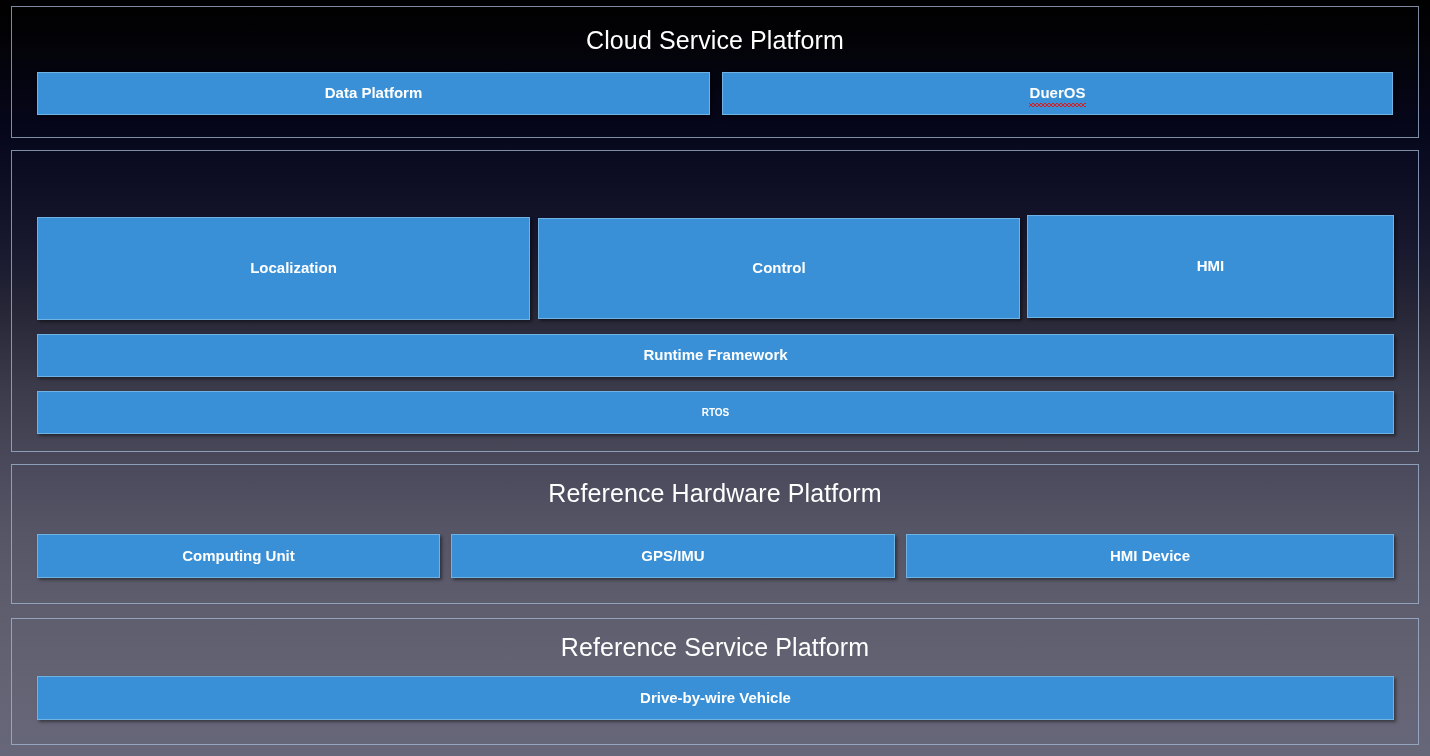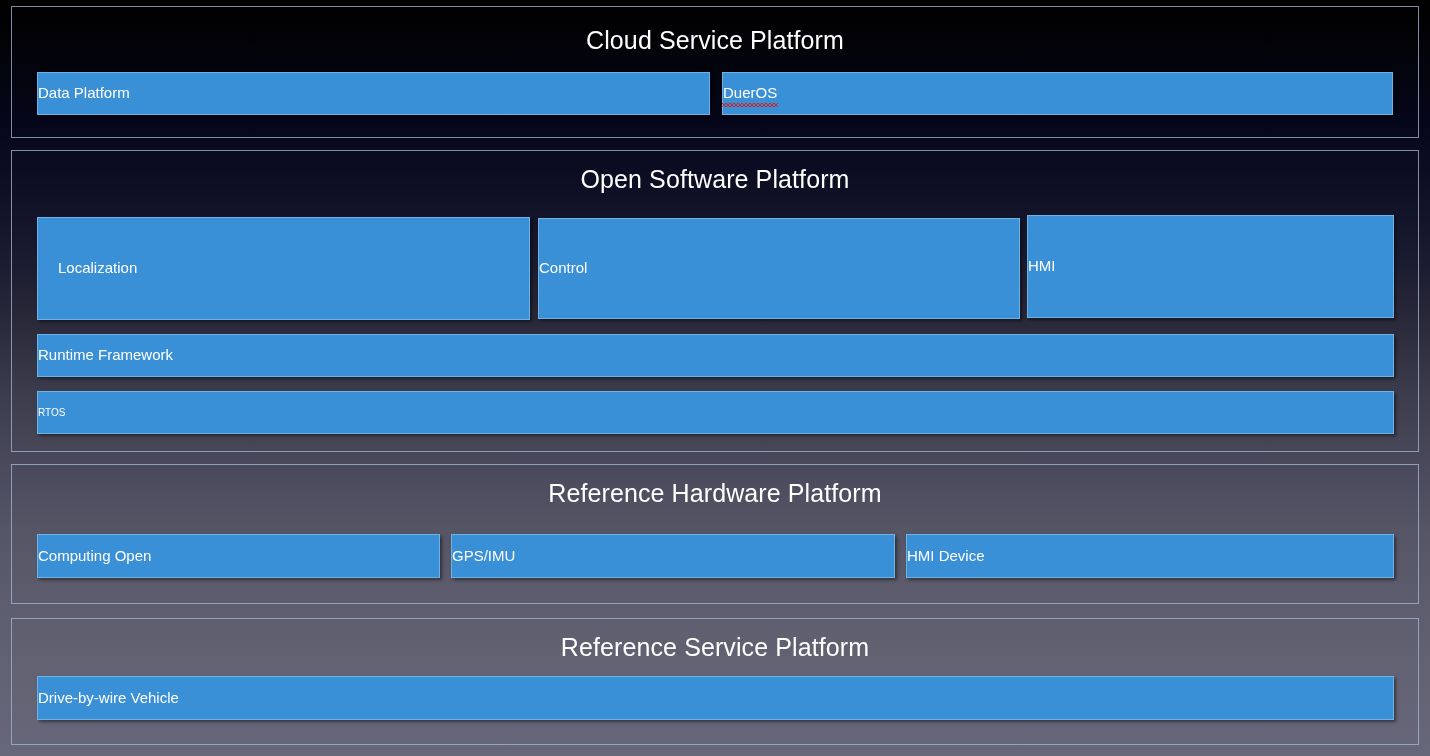--- a/index.html
+++ b/index.html
@@ -55,23 +55,23 @@
   }
 
   
   .bbox {
     position: absolute;
     box-sizing: border-box;
     background: #3a90d6;
     border: 1px solid #6fb3e4;
     display: flex;
     align-items: center;
-    justify-content: flex-start;
+    justify-content: center;
     color: #ffffff;
-    font-weight: normal;
+    font-weight: bold;
     box-shadow: 2px 2px 3px rgba(0, 0, 0, 0.45);
   }
   .bbox .lbl {
     display: inline-block;
     line-height: 1.1;
   }
 
   
   .spell {
     position: relative;
@@ -129,21 +129,20 @@
     <div class="bbox" id="box-data-platform">
       <span class="lbl">Data Platform</span>
     </div>
 
     <div class="bbox" id="box-dueros">
       <span class="lbl spell">DuerOS</span>
     </div>
   </div>
 
   <div class="panel" id="panel-software">
-    <div class="panel-title">Open Software Platform</div>
 
     <div class="bbox" id="box-localization">
       <span class="lbl">Localization</span>
     </div>
 
     <div class="bbox" id="box-control">
       <span class="lbl">Control</span>
     </div>
 
     <div class="bbox" id="box-hmi">
@@ -156,21 +155,21 @@
 
     <div class="bbox" id="box-rtos">
       <span class="lbl">RTOS</span>
     </div>
   </div>
 
   <div class="panel" id="panel-hardware">
     <div class="panel-title">Reference Hardware Platform</div>
 
     <div class="bbox" id="box-computing-unit">
-      <span class="lbl">Computing Open</span>
+      <span class="lbl">Computing Unit</span>
     </div>
 
     <div class="bbox" id="box-gps-imu">
       <span class="lbl">GPS/IMU</span>
     </div>
 
     <div class="bbox" id="box-hmi-device">
       <span class="lbl">HMI Device</span>
     </div>
   </div>

